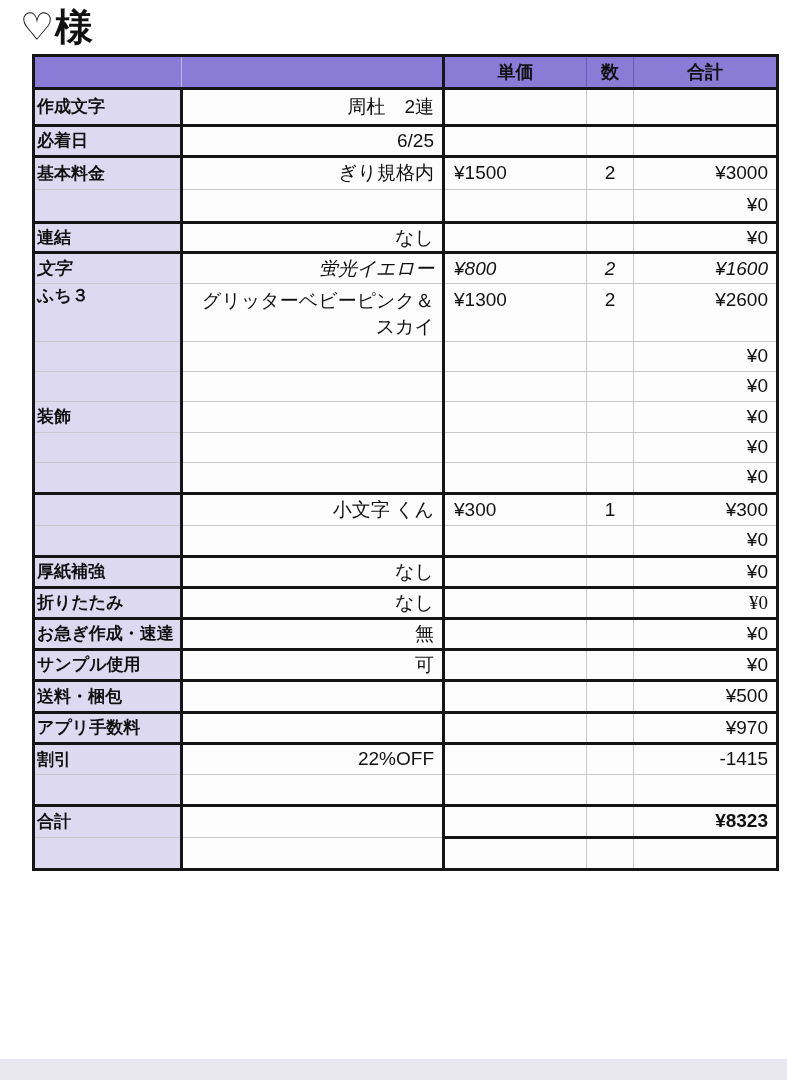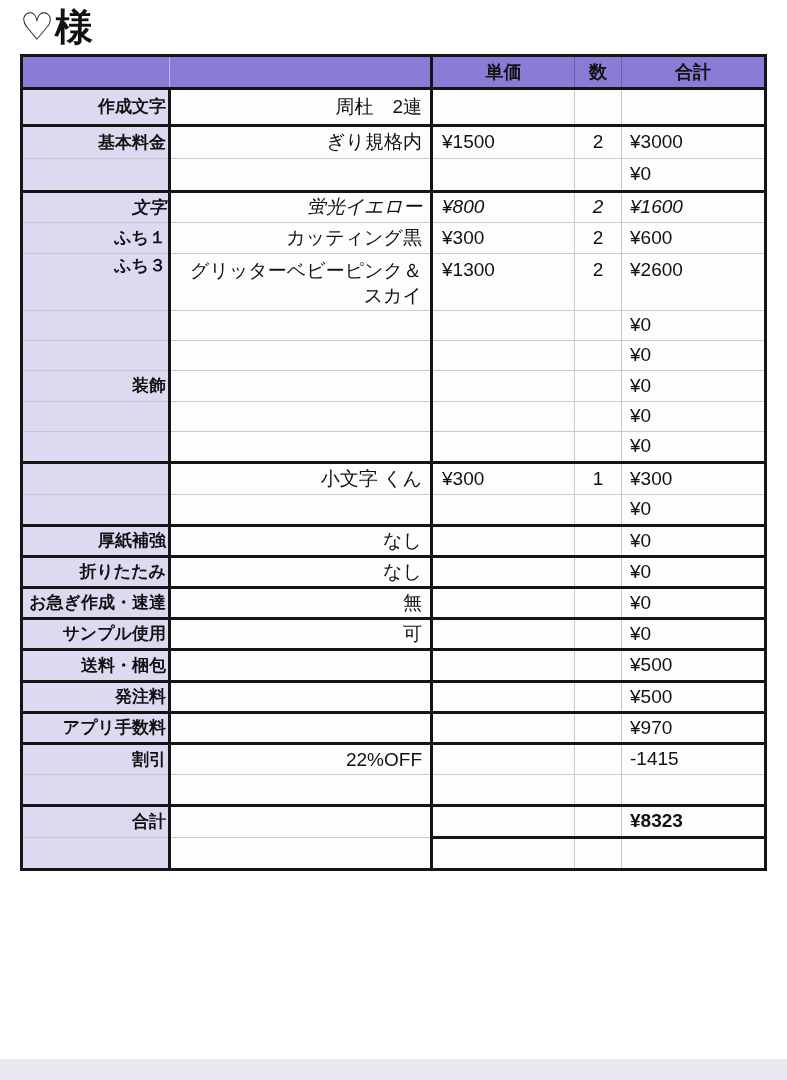--- a/index.html
+++ b/index.html
@@ -23,21 +23,21 @@
     margin:6px 0 4px 20px;
     font-size:38px;
     font-weight:600;
     letter-spacing:1px;
     line-height:1.15;
   }
   table.order{
     border-collapse:collapse;
     table-layout:fixed;
     width:744px;
-    margin-left:20px;
+    margin-left:32px;
     border:3px solid var(--bd);
     padding-left:28px;
   }
   col.w-label{width:148px;}
   col.w-value{width:262px;}
   col.w-unit{width:143px;}
   col.w-qty{width:47px;}
   col.w-total{width:144px;}
 
   thead th{
@@ -60,33 +60,33 @@
     padding:0;
     font-size:19px;
     vertical-align:middle;
     overflow:hidden;
   }
   td.c0{
     background:var(--lbg);
     border-right:3px solid var(--bd);
     font-weight:bold;
     font-size:17px;
-    text-align:right;
+    text-align:left;
     letter-spacing:0px;
     padding:0 2px;
   }
   td.c1{
     border-right:3px solid var(--bd);
     text-align:right;
     padding:1px 8px;
     line-height:1.35;
   }
   td.c2{border-right:1px solid var(--bl);text-align:left;padding:0 9px;}
   td.c3{border-right:1px solid var(--bl);text-align:center;}
-  td.c4{padding:0 8px;}
+  td.c4{text-align:right;padding:0 8px;}
 
   tr.thick td{border-bottom:3px solid var(--bd);}
   tr.rthick td.c2,tr.rthick td.c3,tr.rthick td.c4{border-bottom:3px solid var(--bd);}
   tr.vtop td{vertical-align:top;}
   tr.vtop td.c2,tr.vtop td.c3,tr.vtop td.c4{padding-top:5px;}
   tr.vtop td.c1{padding-top:4px;}
   td.bold{font-weight:bold;}
 
   .bottom-strip{
     position:fixed;
@@ -118,48 +118,55 @@
     </tr>
   </thead>
   <tbody>
       <tr class="thick" style="height: 37px;">
         <td class="c0">作成文字</td>
         <td class="c1">周杜　2連</td>
         <td class="c2"></td>
         <td class="c3"></td>
         <td class="c4"></td>
       </tr>
+      <tr class="thick" style="height: 31px;">
+        <td class="c0">必着日</td>
+        <td class="c1">6/25</td>
+        <td class="c2"></td>
+        <td class="c3"></td>
+        <td class="c4"></td>
+      </tr>
       <tr style="height: 33px;">
         <td class="c0">基本料金</td>
         <td class="c1">ぎり規格内</td>
         <td class="c2">¥1500</td>
         <td class="c3">2</td>
         <td class="c4">¥3000</td>
       </tr>
       <tr class="thick" style="height: 33px;">
         <td class="c0"></td>
         <td class="c1"></td>
         <td class="c2"></td>
         <td class="c3"></td>
         <td class="c4">¥0</td>
       </tr>
+      <tr class="thick" style="height: 30px;">
+        <td class="c0">連結</td>
+        <td class="c1">なし</td>
+        <td class="c2"></td>
+        <td class="c3"></td>
+        <td class="c4">¥0</td>
+      </tr>
       <tr style="height: 31px; font-style: italic;">
         <td class="c0">文字</td>
         <td class="c1">蛍光イエロー</td>
         <td class="c2">¥800</td>
         <td class="c3">2</td>
         <td class="c4">¥1600</td>
       </tr>
-      <tr style="height: 31px;">
-        <td class="c0">ふち１</td>
-        <td class="c1">カッティング黒</td>
-        <td class="c2">¥300</td>
-        <td class="c3">2</td>
-        <td class="c4">¥600</td>
-      </tr>
       <tr class="vtop" style="height: 56px;">
         <td class="c0">ふち３</td>
         <td class="c1">グリッターベビーピンク＆スカイ</td>
         <td class="c2">¥1300</td>
         <td class="c3">2</td>
         <td class="c4">¥2600</td>
       </tr>
       <tr style="height: 30px;">
         <td class="c0"></td>
         <td class="c1"></td>
@@ -209,21 +216,21 @@
         <td class="c3"></td>
         <td class="c4">¥0</td>
       </tr>
       <tr class="thick" style="height: 31px;">
         <td class="c0">厚紙補強</td>
         <td class="c1">なし</td>
         <td class="c2"></td>
         <td class="c3"></td>
         <td class="c4">¥0</td>
       </tr>
-      <tr class="thick" style="height: 31px;">
+      <tr class="thick" style="height: 31px; font-family: Liberation Serif, serif;">
         <td class="c0">折りたたみ</td>
         <td class="c1">なし</td>
         <td class="c2"></td>
         <td class="c3"></td>
         <td class="c4">¥0</td>
       </tr>
       <tr class="thick" style="height: 31px;">
         <td class="c0">お急ぎ作成・速達</td>
         <td class="c1">無</td>
         <td class="c2"></td>
@@ -232,27 +239,20 @@
       </tr>
       <tr class="thick" style="height: 31px;">
         <td class="c0">サンプル使用</td>
         <td class="c1">可</td>
         <td class="c2"></td>
         <td class="c3"></td>
         <td class="c4">¥0</td>
       </tr>
       <tr class="thick" style="height: 32px;">
         <td class="c0">送料・梱包</td>
-        <td class="c1"></td>
-        <td class="c2"></td>
-        <td class="c3"></td>
-        <td class="c4">¥500</td>
-      </tr>
-      <tr class="thick" style="height: 31px;">
-        <td class="c0">発注料</td>
         <td class="c1"></td>
         <td class="c2"></td>
         <td class="c3"></td>
         <td class="c4">¥500</td>
       </tr>
       <tr class="thick" style="height: 31px;">
         <td class="c0">アプリ手数料</td>
         <td class="c1"></td>
         <td class="c2"></td>
         <td class="c3"></td>

